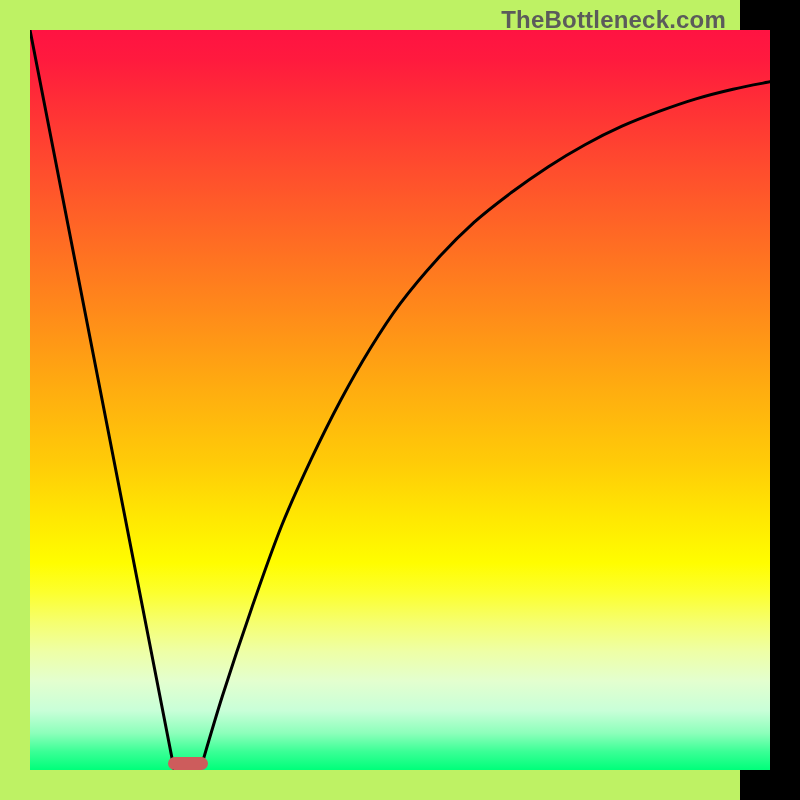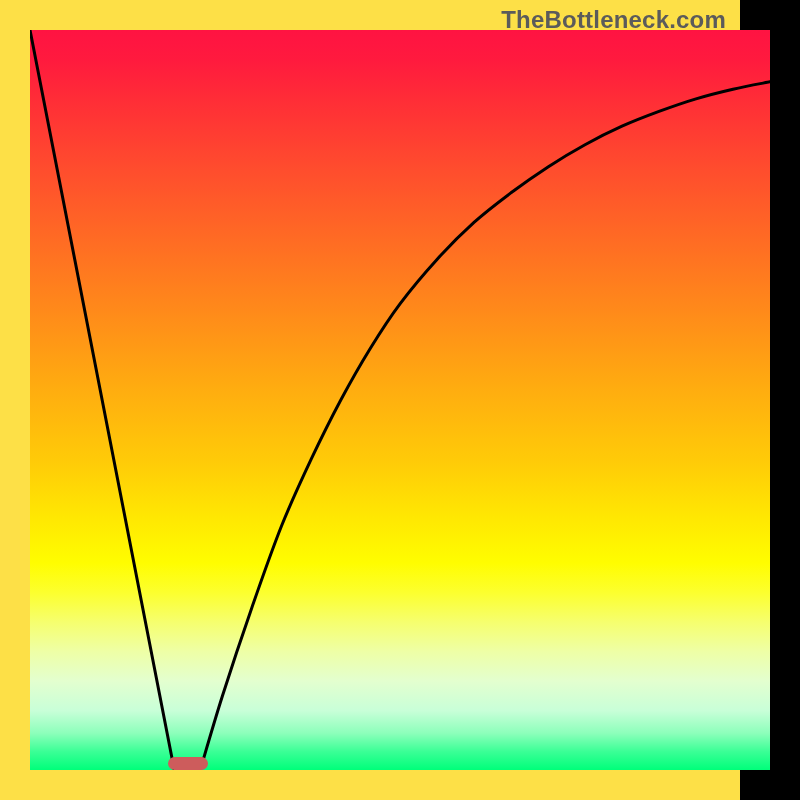--- a/index.html
+++ b/index.html
@@ -8,21 +8,21 @@
     width: 800px;
     height: 800px;
     overflow: hidden;
     background: #000;
     font-family: Arial, Helvetica, sans-serif;
   }
   .frame {
     position: relative;
     width: 740px;
     height: 800px;
-    background: #fde047;
+    background: #bef264;
   }
   .watermark {
     position: absolute;
     top: 6px;
     right: 14px;
     color: #5b5b5b;
     font-size: 24px;
     font-weight: 600;
     letter-spacing: 0.2px;
     z-index: 10;

